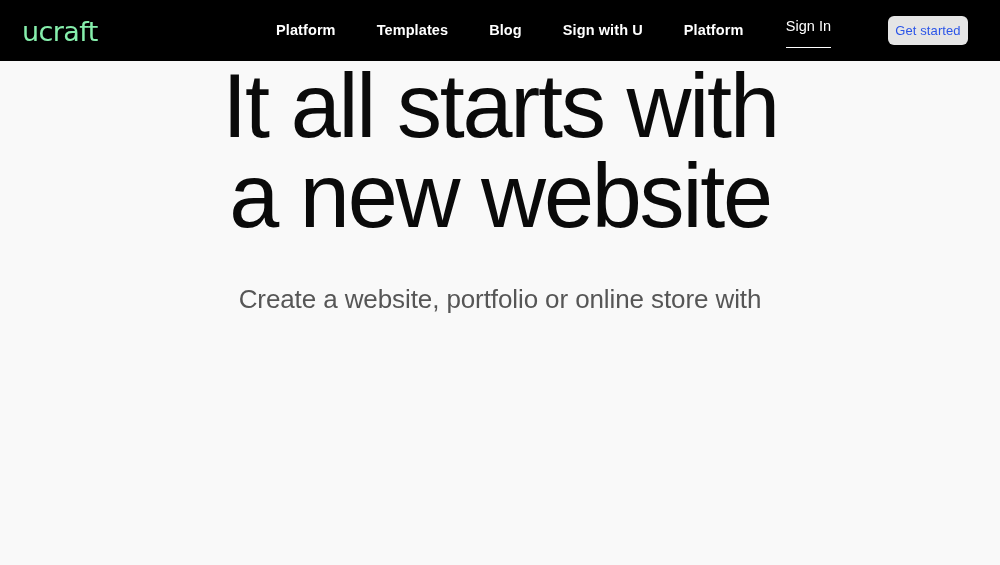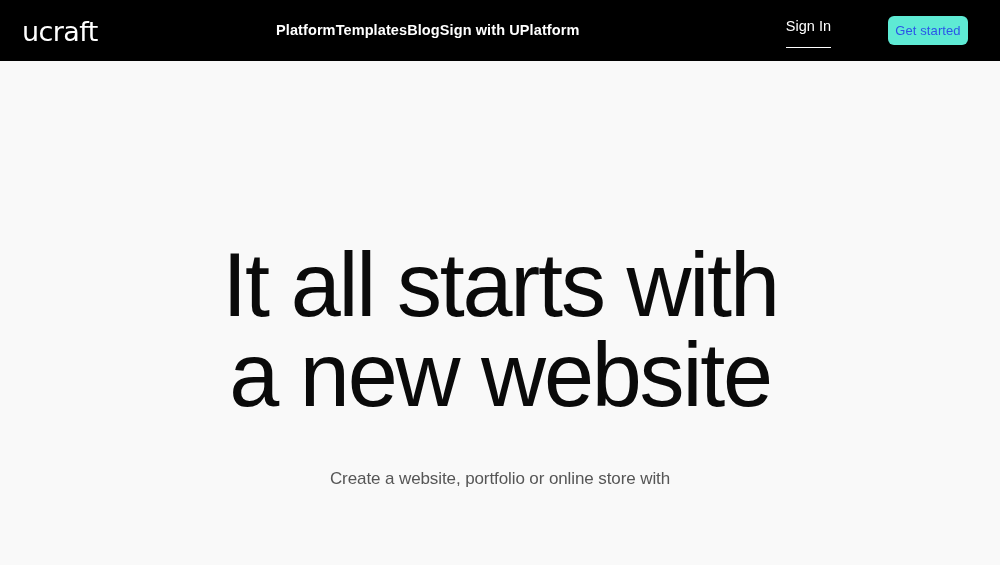--- a/index.html
+++ b/index.html
@@ -24,36 +24,37 @@
     background: #000000;
     display: flex;
     align-items: center;
   }
 
   .brand-logo {
     position: absolute;
     left: 22px;
     top: 50%;
     transform: translateY(-50%);
-    color: #ffffff;
+    color: #86efac;
     font-size: 27px;
     font-weight: 400;
     letter-spacing: -0.6px;
     line-height: 1;
     font-family: "DejaVu Sans", sans-serif;
     text-decoration: none;
   }
 
   .main-nav {
     position: absolute;
     left: 276px;
     top: 0;
     height: 61px;
     display: flex;
     align-items: center;
+    gap: 41px;
   }
 
   .nav-link {
     color: #ffffff;
     font-size: 14.5px;
     font-weight: 700;
     letter-spacing: 0.1px;
     text-decoration: none;
     white-space: nowrap;
     line-height: 1;
@@ -81,21 +82,21 @@
     border-bottom: 1.6px solid #ffffff;
     text-decoration: none;
   }
 
   .cta-button {
     position: absolute;
     right: 32px;
     top: 16px;
     width: 80px;
     height: 29px;
-    background: #5eead4;
+    background: #e5e5e5;
     border: none;
     border-radius: 6px;
     color: #2b55e8;
     font-family: "Liberation Sans", sans-serif;
     font-size: 13px;
     font-weight: 400;
     letter-spacing: 0.1px;
     line-height: 1;
     display: flex;
     align-items: center;
@@ -105,40 +106,39 @@
   }
 
   
   .hero {
     width: 1000px;
     height: 504px;
     background: #f9f9f9;
     display: flex;
     flex-direction: column;
     align-items: center;
-    padding-top: 179px;
   }
 
   .hero-headline {
     text-align: center;
     color: #0a0a0a;
     font-size: 90px;
     font-weight: 400;
     line-height: 90px;
     letter-spacing: -2.2px;
     white-space: nowrap;
   }
 
   .hero-headline .headline-line { display: block; }
 
   .hero-subtitle {
     margin-top: 43px;
     text-align: center;
     color: #565656;
-    font-size: 17px;
+    font-size: 26px;
     font-weight: 400;
     line-height: 31px;
     letter-spacing: -0.1px;
   }
 
   .hero-subtitle .subtitle-line { display: block; white-space: nowrap; }
 </style>
 </head>
 <body>
 

